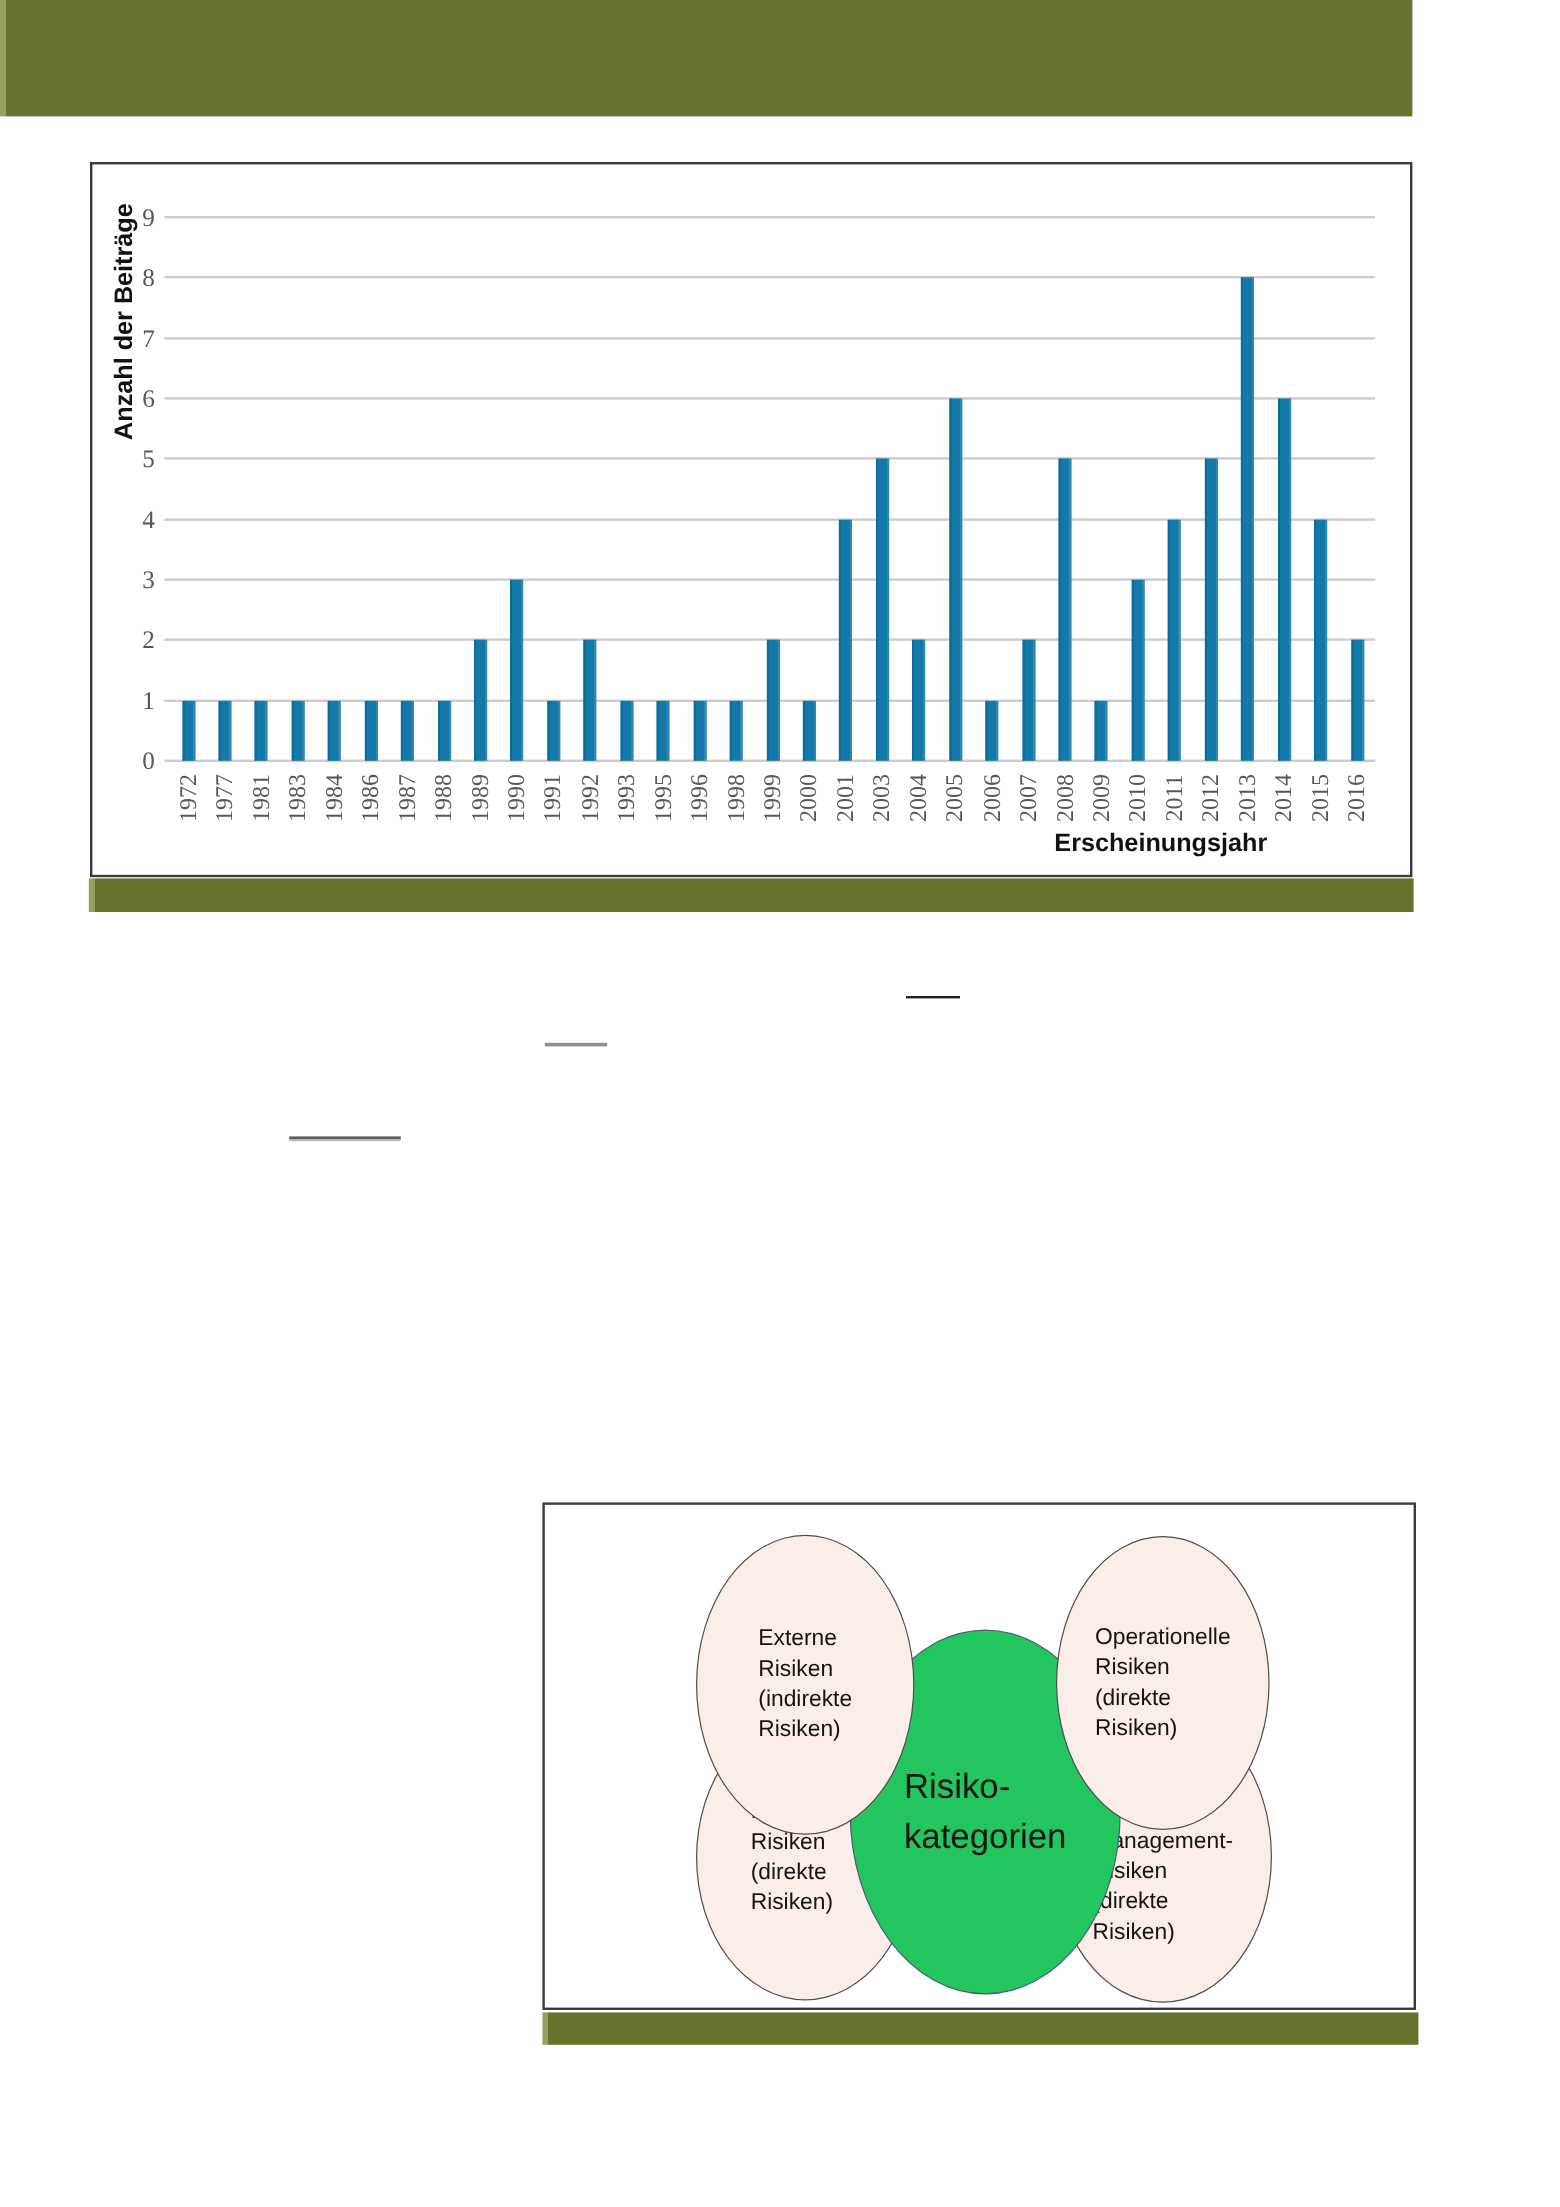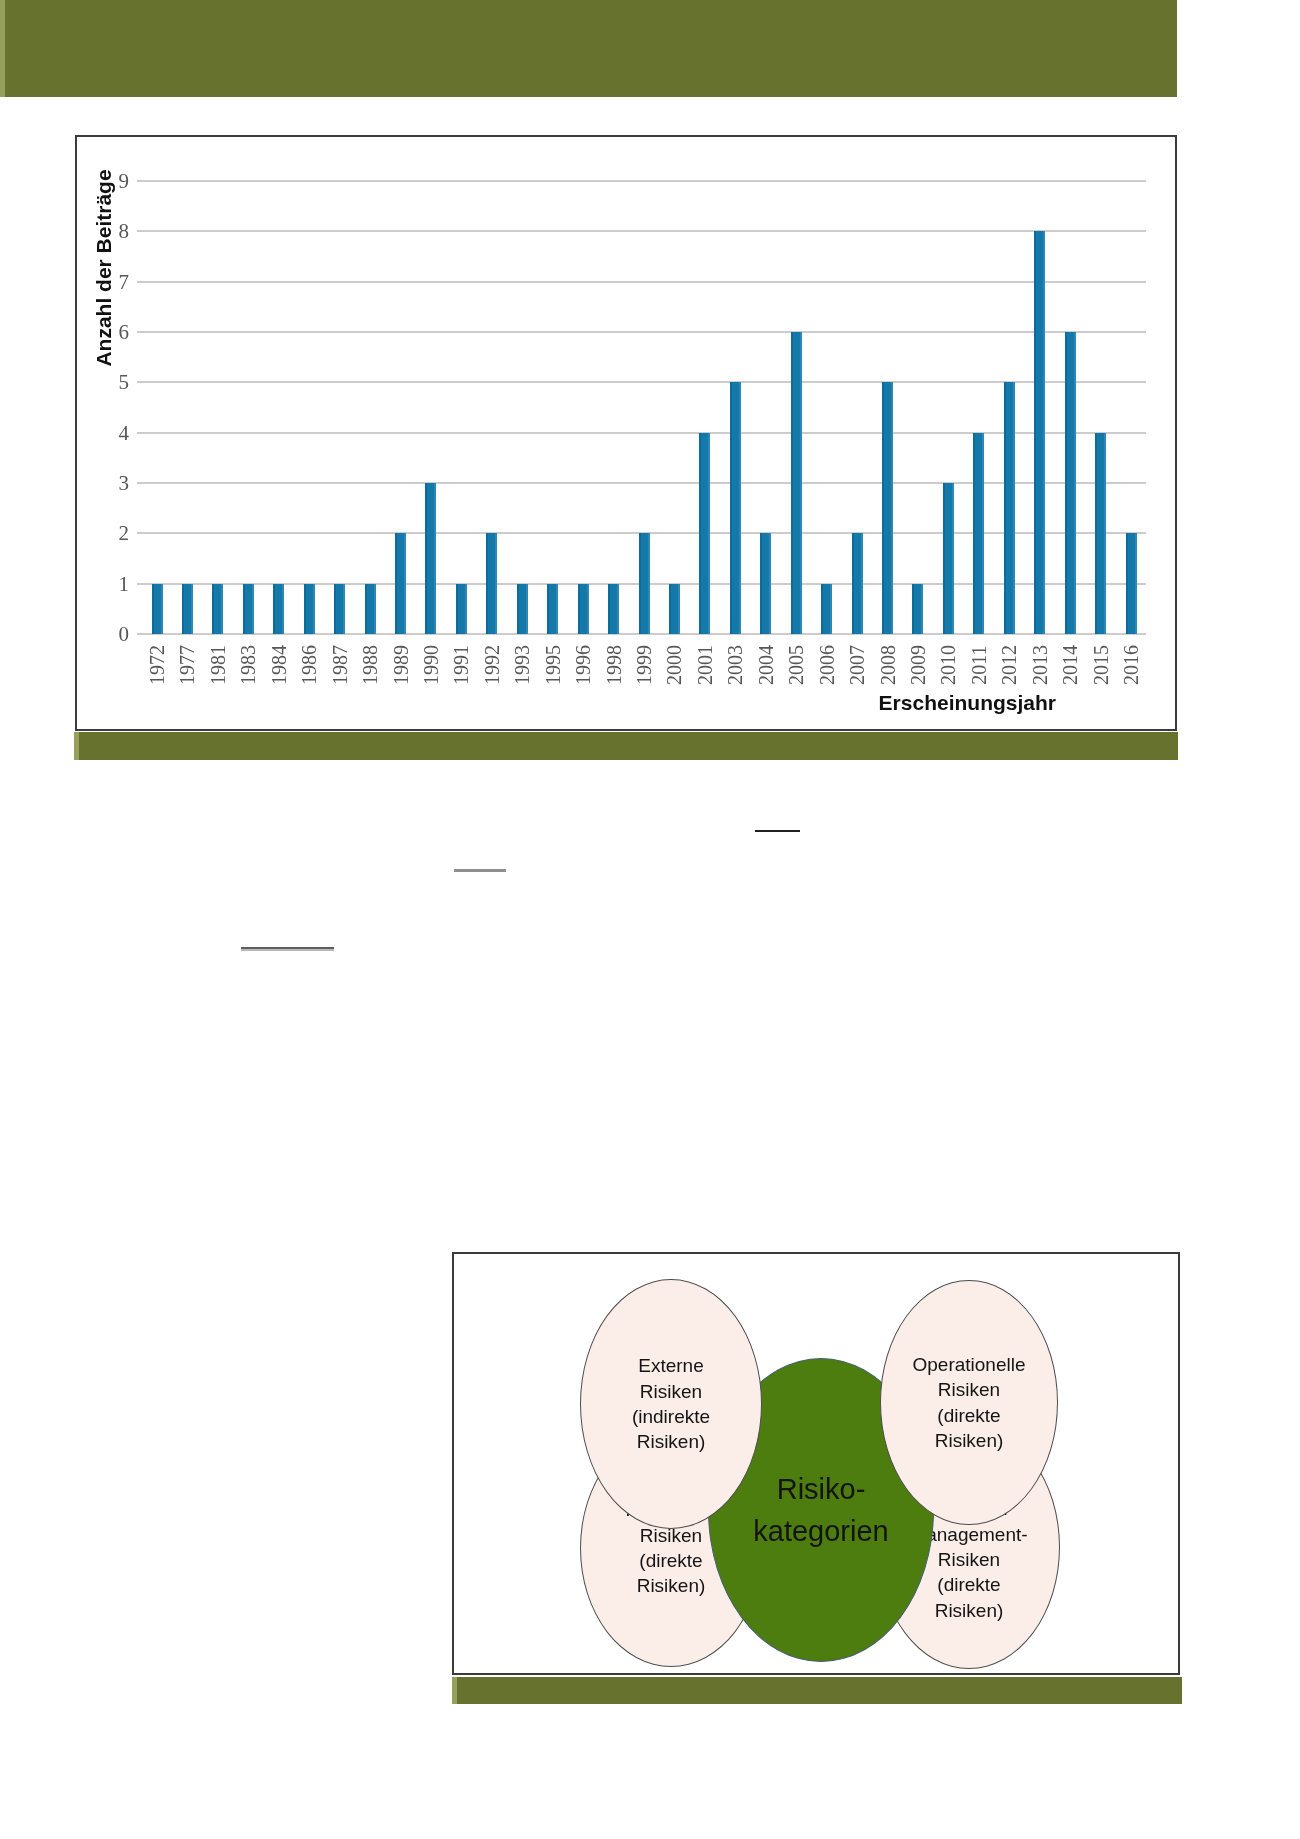--- a/index.html
+++ b/index.html
@@ -49,25 +49,25 @@
           background:linear-gradient(#5e5e5e 0 2px,#b9b9b9 2px);}
 
   
   #diagram-panel{
     left:452px;top:1252px;width:728px;height:423px;
     background:#ffffff;border:2px solid #3a3a3a;box-sizing:border-box;
   }
   .ellipse{
     position:absolute;border-radius:50%;
     display:flex;align-items:center;justify-content:center;
-    text-align:center;white-space:pre-line;
+    white-space:pre-line;
   }
   .pink{background:#fbeee8;border:1.5px solid #4d4d4d;
         font-size:19px;line-height:1.33;color:#141414;}
-  .blue{background:#4d7c0f;border:1.5px solid #44606f;
+  .blue{background:#22c55e;border:1.5px solid #44606f;
         font-size:29px;line-height:1.45;color:#141414;}
   #node-externe        {left:126px;top:25px; width:180px;height:248px;z-index:3;}
   #node-operationelle  {left:426px;top:26px; width:176px;height:243px;z-index:3;}
   #node-risikokategorien{left:254px;top:104px;width:224px;height:302px;z-index:2;}
   #node-finanzielle    {left:126px;top:175px;width:180px;height:236px;z-index:1;}
   #node-organisationelle{left:424px;top:171px;width:180px;height:242px;z-index:1;}
 </style>
 </head>
 <body>
 

